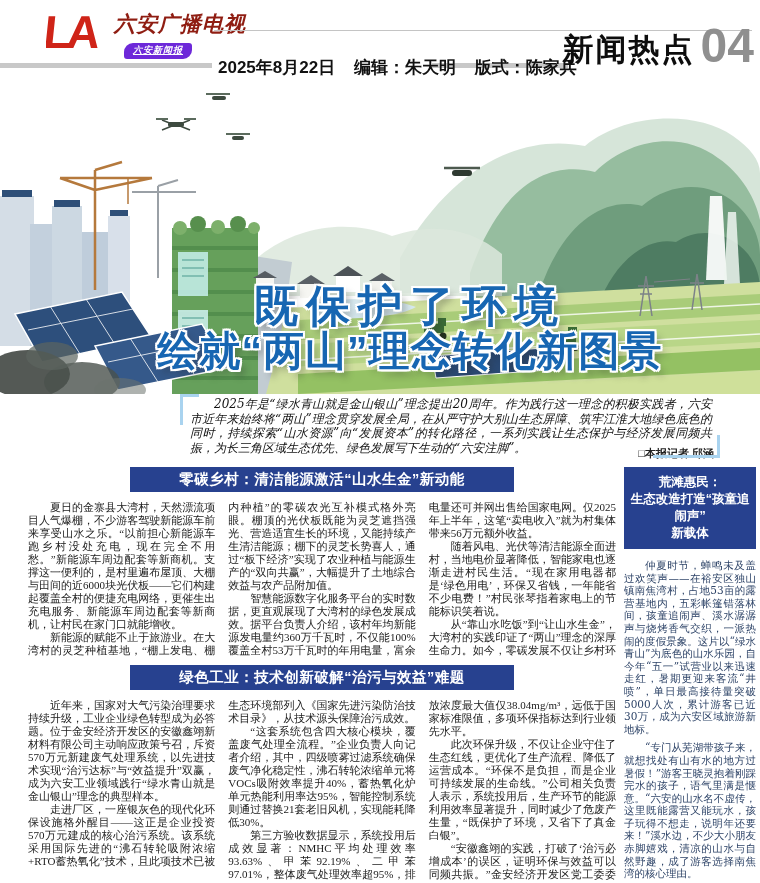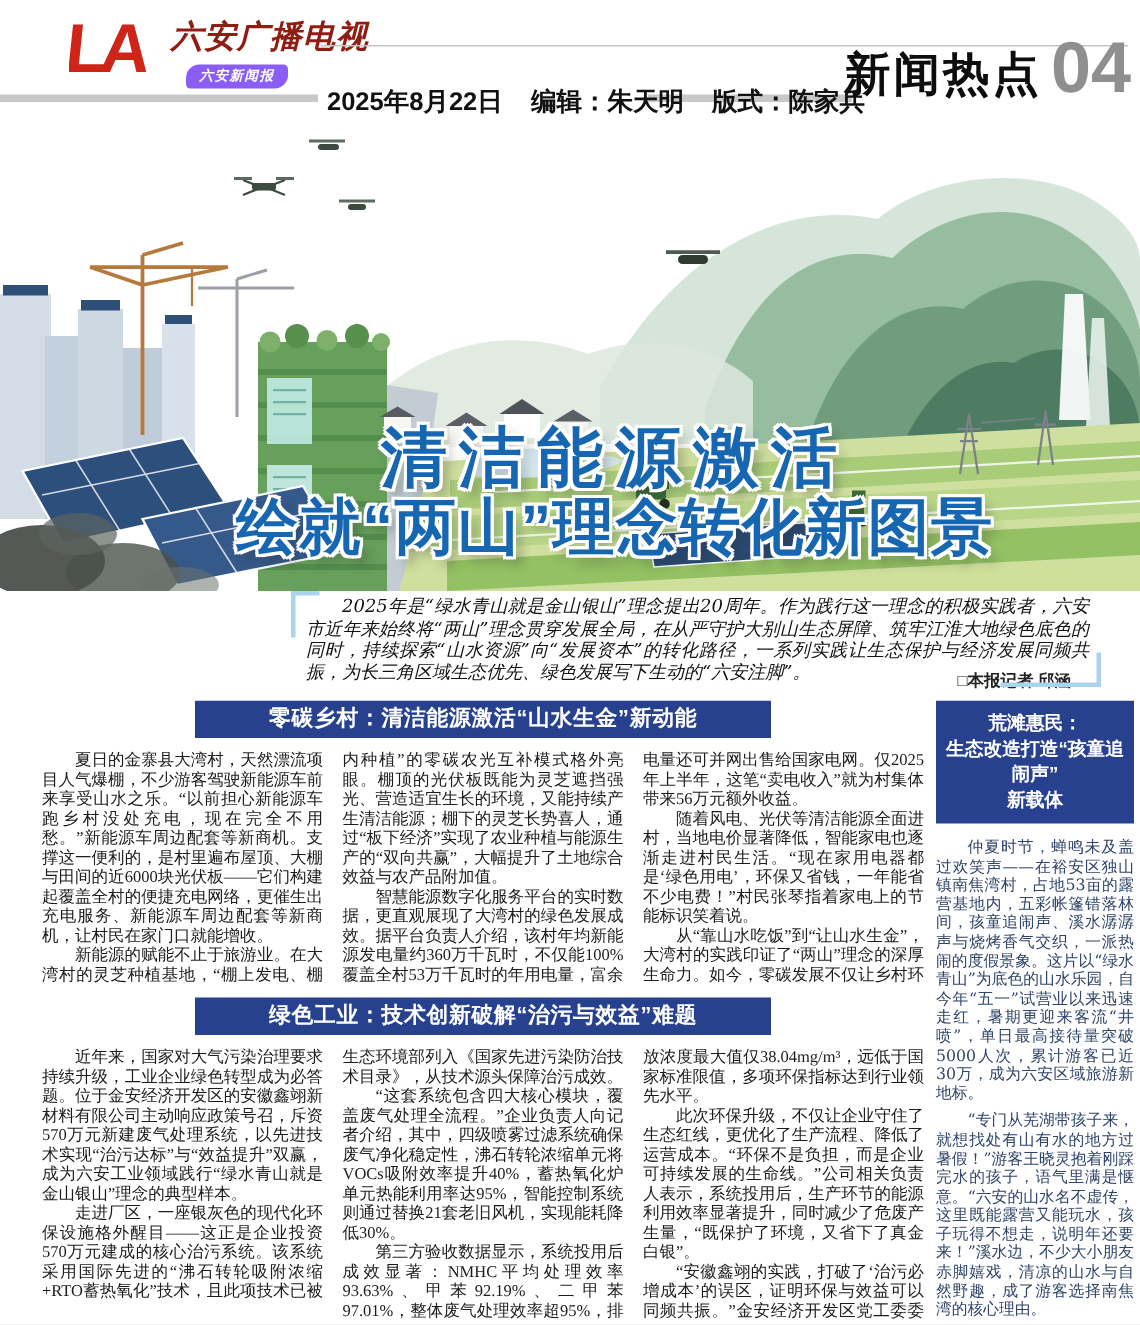--- a/index.html
+++ b/index.html
@@ -6,23 +6,23 @@
   .page{position:relative;width:760px;height:883px;margin:0 auto;background:#ffffff;overflow:hidden;
         font-family:"Liberation Serif","DejaVu Serif",serif;color:#1b1b1b;}
 
   
   .masthead{position:relative;height:78px;}
   .logo{position:absolute;left:46px;top:4px;display:flex;align-items:flex-start;}
   .logo-mark{width:64px;height:56px;}
   .logo-text{margin-left:4px;padding-top:6px;}
   .logo-title{font-size:21px;font-weight:bold;font-style:italic;color:#8f1d12;
               font-family:"DejaVu Serif",serif;letter-spacing:1px;white-space:nowrap;}
-  .logo-badge{display:inline-block;margin-top:5px;margin-left:10px;background:#8b5cf6;color:#fff;
+  .logo-badge{display:inline-block;margin-top:5px;margin-left:10px;background:#6d28d9;color:#fff;
               font-size:9px;font-style:italic;font-weight:bold;padding:1px 9px 2px;
-              border-radius:9px 3px 9px 3px;letter-spacing:1px;}
+              border-radius:9px 3px 9px 3px;letter-spacing:1px;text-decoration:underline;}
   .thin-rule{position:absolute;left:214px;right:8px;top:30px;height:1px;background:#c4c4c4;}
   .gray-bar{position:absolute;top:63px;height:5px;background:#c8c8c8;}
   .gray-bar.seg1{left:0;width:212px;}
   .gray-bar.seg2{left:432px;width:136px;}
   .dateline{position:absolute;left:218px;top:56px;font-size:17px;font-weight:bold;
             font-family:"Liberation Sans",sans-serif;color:#111;white-space:nowrap;}
   .dateline span{margin-right:14px;}
   .section-head{position:absolute;right:6px;top:26px;display:flex;align-items:flex-end;}
   .section-name{font-size:31px;font-weight:700;color:#0d0d0d;letter-spacing:2px;
                 font-family:"Liberation Sans",sans-serif;line-height:1;}
@@ -37,21 +37,21 @@
             text-shadow:2px 0 0 #fff,-2px 0 0 #fff,0 2px 0 #fff,0 -2px 0 #fff,
                         2px 2px 0 #fff,-2px -2px 0 #fff,2px -2px 0 #fff,-2px 2px 0 #fff,
                         5px 6px 7px rgba(40,40,40,.35);}
   .h1{font-size:44px;letter-spacing:8px;line-height:1.02;}
   .h2{font-size:41px;letter-spacing:1px;line-height:1.08;}
   .byline{position:absolute;right:46px;top:368px;font-size:11px;font-weight:bold;color:#222;
           text-shadow:0 0 3px #fff,0 0 3px #fff;font-family:"Liberation Sans",sans-serif;}
 
   
   .intro-wrap{position:relative;height:73px;}
-  .intro-box{position:absolute;left:194px;top:0;width:522px;padding:3px 8px 3px 10px;}
+  .intro-box{position:absolute;left:180px;top:0;width:522px;padding:3px 8px 3px 10px;}
   .intro-box:before{content:"";position:absolute;left:0;top:0;width:16px;height:28px;
                     border-left:3px solid #a9d3ef;border-top:3px solid #a9d3ef;}
   .intro-box:after{content:"";position:absolute;right:0;bottom:0;width:64px;height:20px;
                    border-right:3px solid #a9d3ef;border-bottom:3px solid #a9d3ef;}
   .intro-text{font-size:12px;line-height:14.5px;font-style:italic;text-align:justify;
               text-indent:2em;color:#111;font-family:"DejaVu Serif",serif;}
 
   
   .content{display:flex;gap:8px;padding:0 4px 0 28px;height:416px;overflow:hidden;}
   .main-col{flex:0 0 588px;}
@@ -220,21 +220,21 @@
 
       <g>
         <ellipse cx="28" cy="296" rx="42" ry="24" fill="#3c423e" opacity="0.88"></ellipse>
         <ellipse cx="82" cy="304" rx="38" ry="20" fill="#4a514c" opacity="0.8"></ellipse>
         <ellipse cx="52" cy="278" rx="26" ry="14" fill="#5d655f" opacity="0.7"></ellipse>
         <ellipse cx="120" cy="312" rx="26" ry="12" fill="#6b736d" opacity="0.55"></ellipse>
       </g>
     </svg>
 
     <div class="headline">
-      <div class="h1">清洁能源激活</div>
+      <div class="h1">既保护了环境</div>
       <div class="h2">绘就“两山”理念转化新图景</div>
     </div>
     <div class="byline">□本报记者 邱涵</div>
   </div>
 
   <div class="intro-wrap">
     <div class="intro-box">
       <div class="intro-text">2025年是“绿水青山就是金山银山”理念提出20周年。作为践行这一理念的积极实践者，六安市近年来始终将“两山”理念贯穿发展全局，在从严守护大别山生态屏障、筑牢江淮大地绿色底色的同时，持续探索“山水资源”向“发展资本”的转化路径，一系列实践让生态保护与经济发展同频共振，为长三角区域生态优先、绿色发展写下生动的“六安注脚”。</div>
     </div>
   </div>

